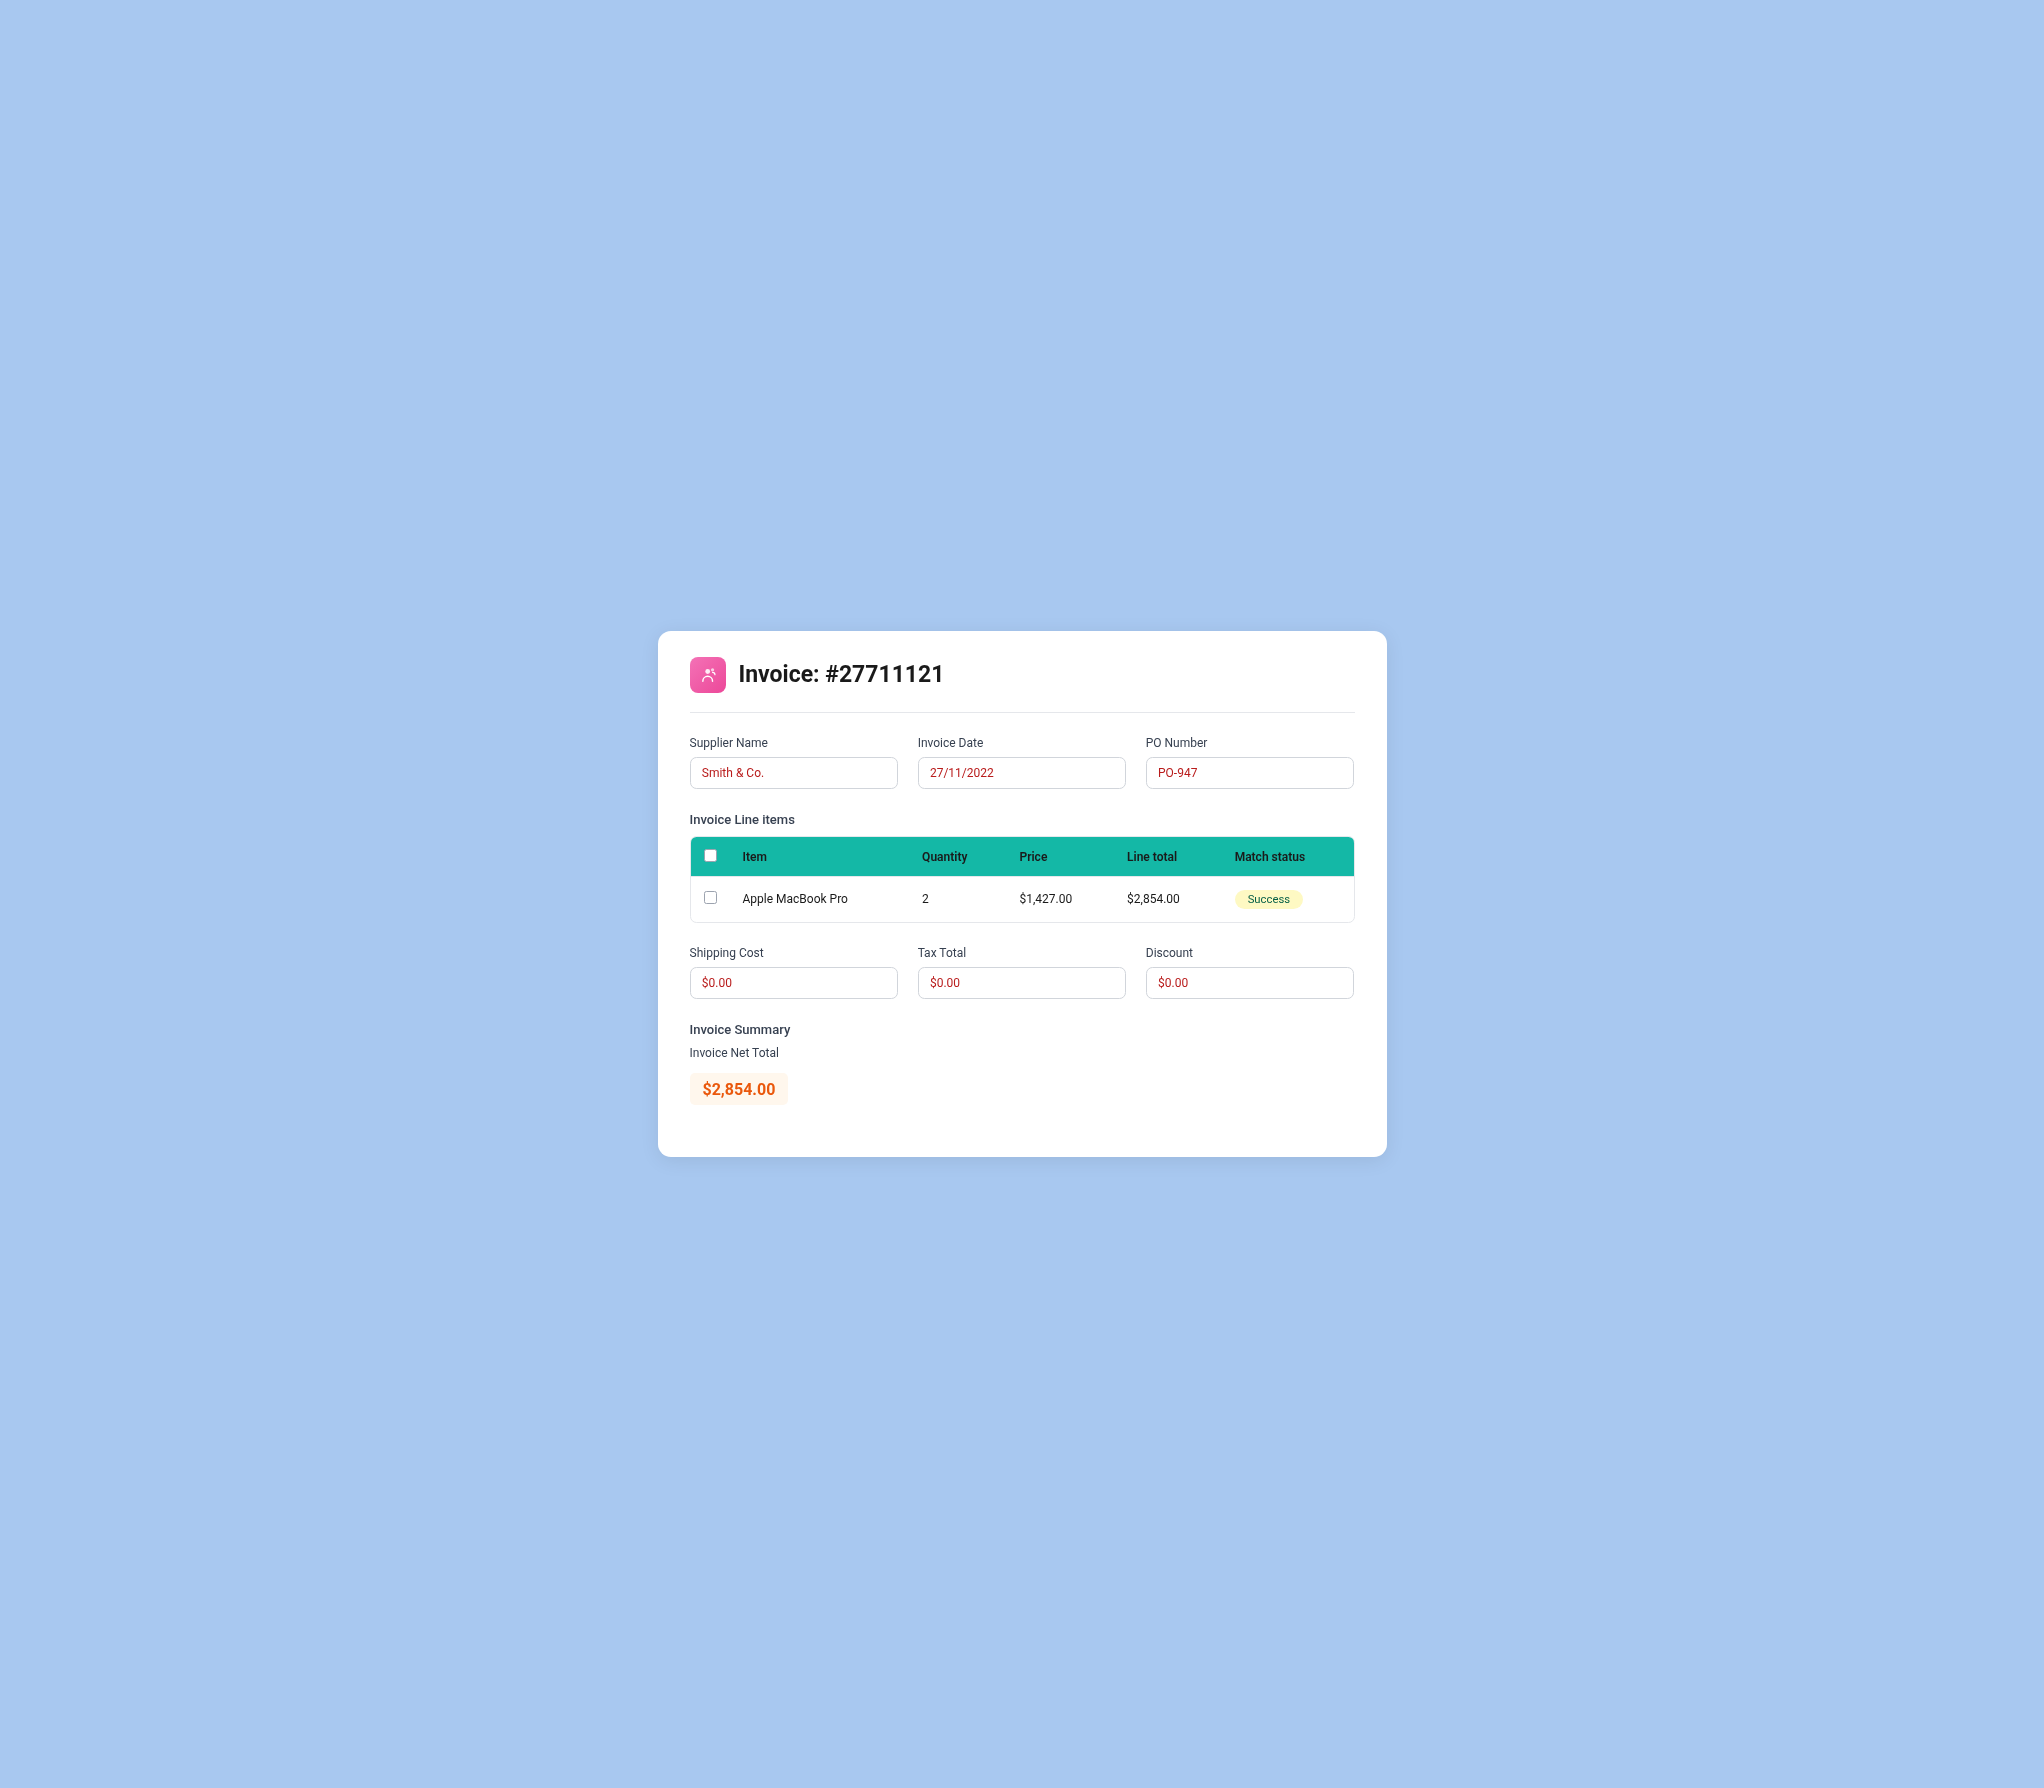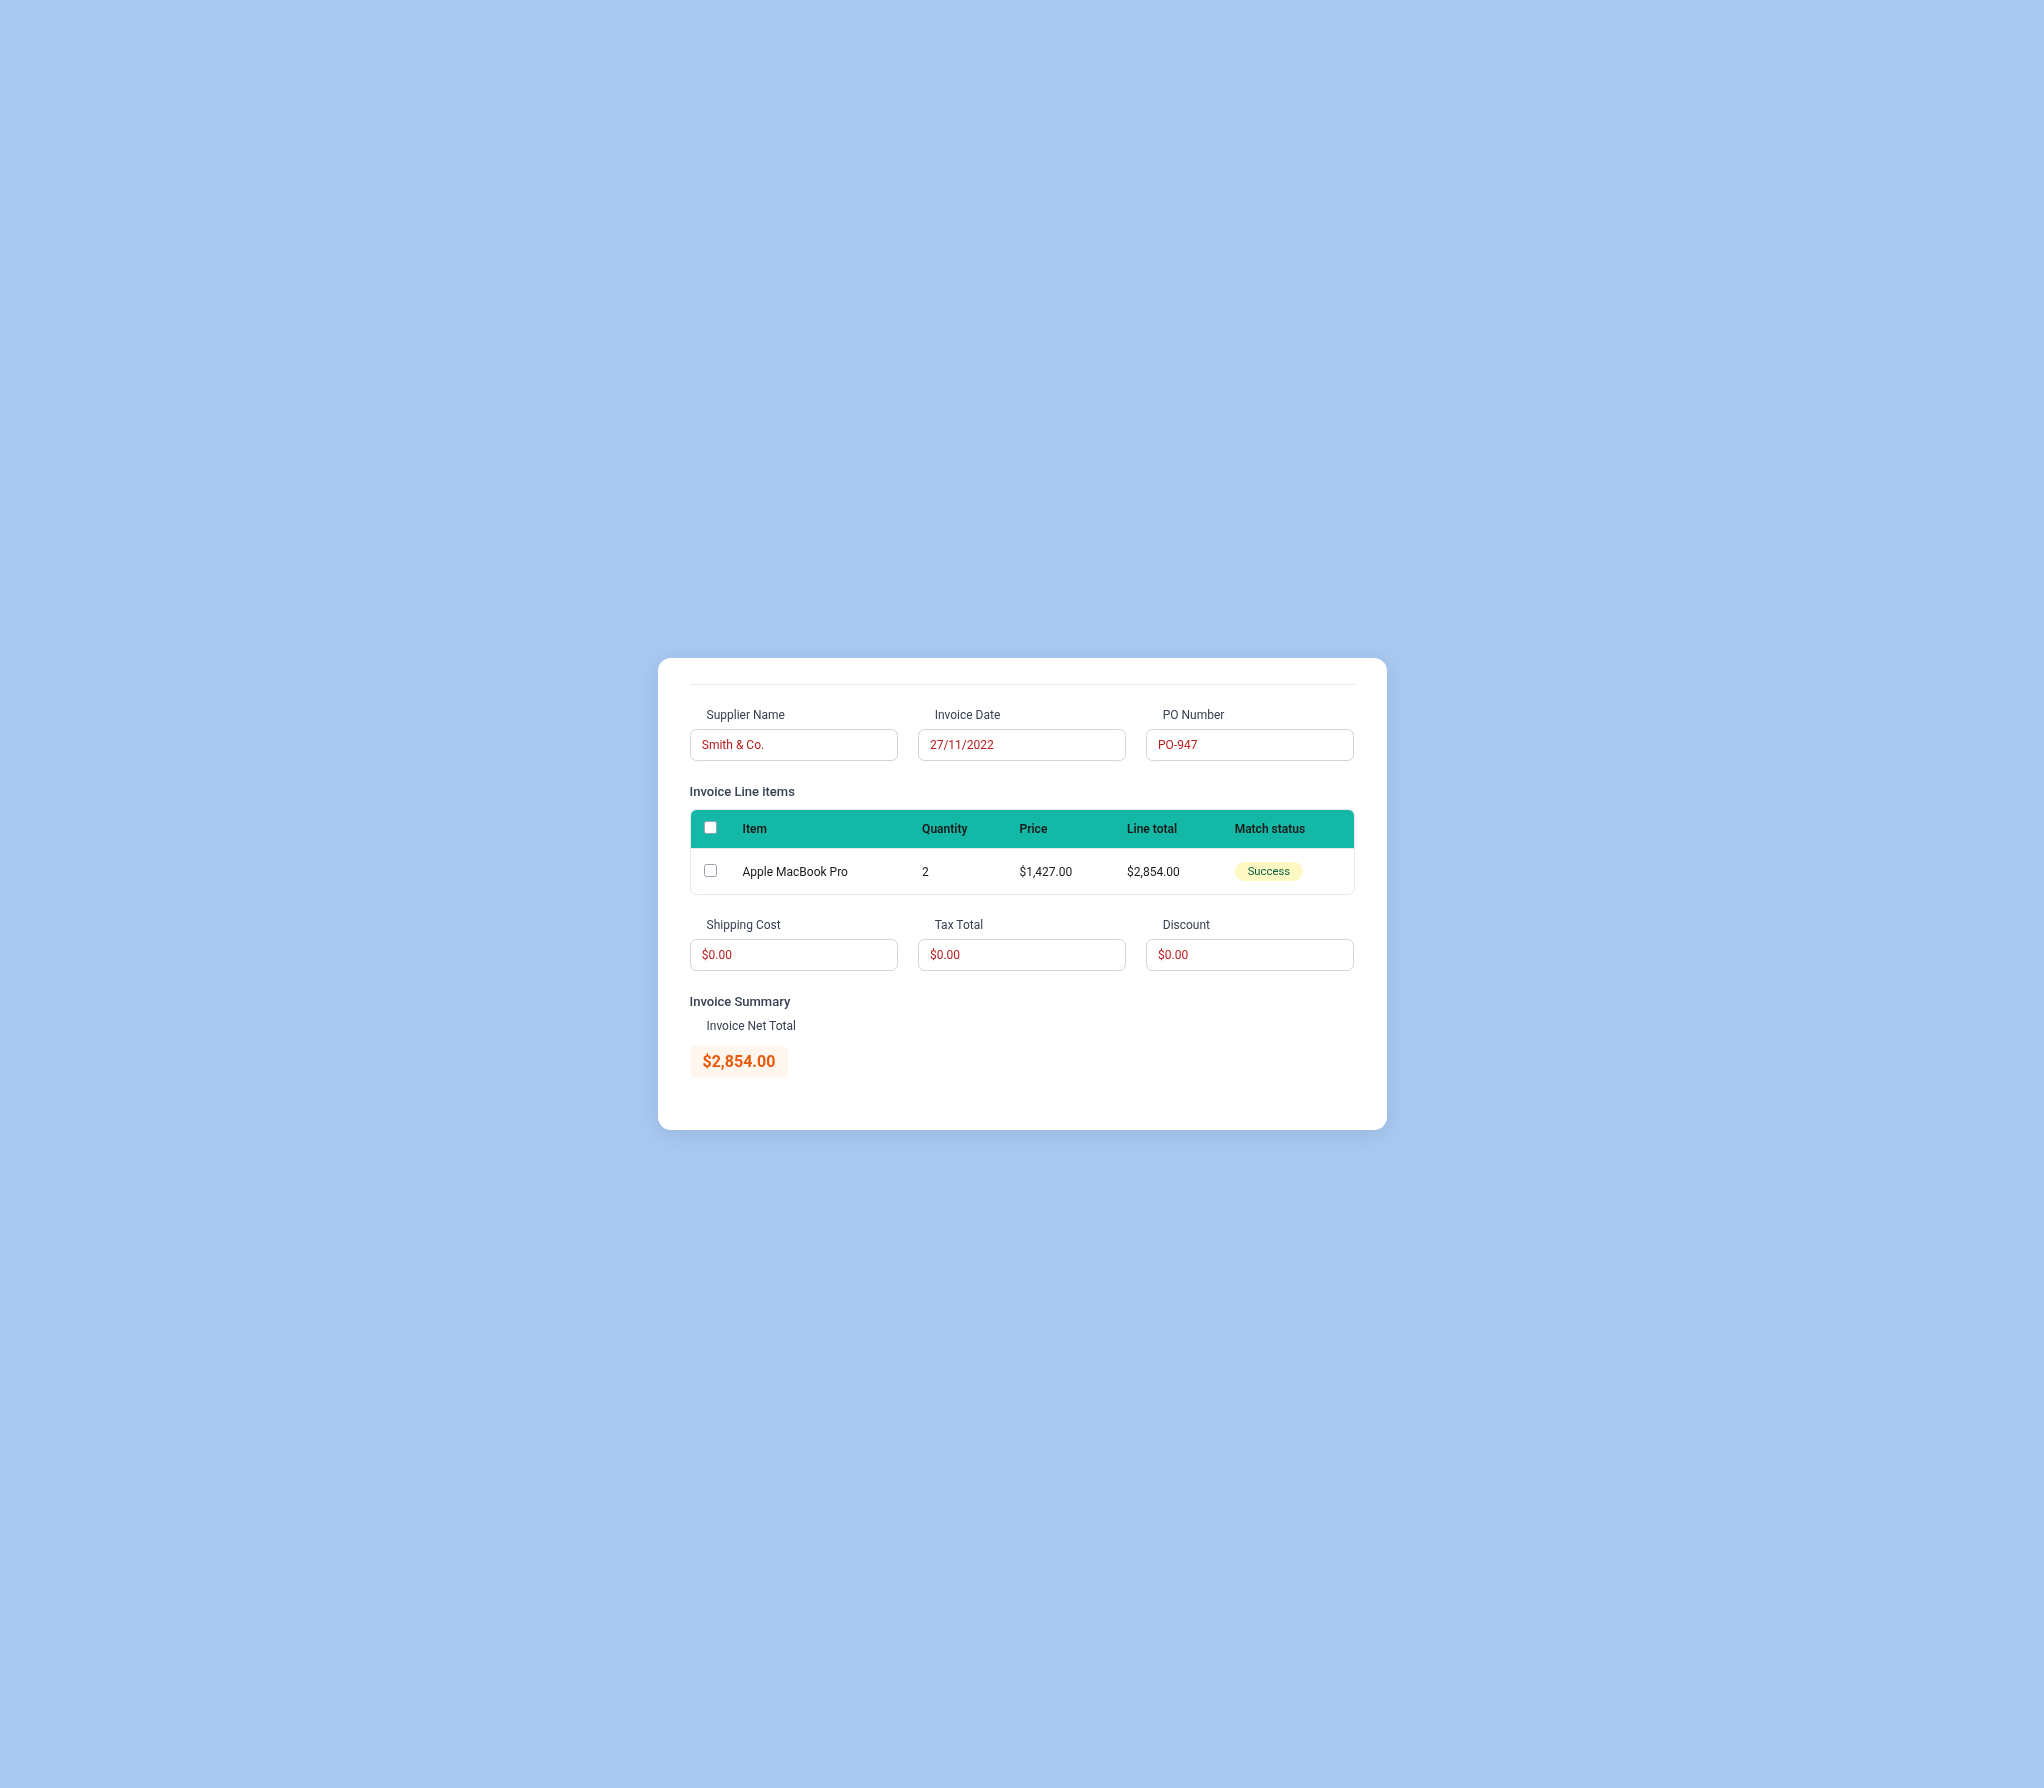--- a/index.html
+++ b/index.html
@@ -68,21 +68,20 @@
       display: flex;
       flex-direction: column;
       gap: 6.5px;
       flex: 1;
     }
 
     .field-label {
       font-size: 12px;
       color: #374151;
       font-weight: 400;
-      margin-left: 17px;
     }
 
     .field-input {
       border: 0.8px solid #d1d5db;
       border-radius: 6.5px;
       padding: 8px 11.3px;
       font-size: 12px;
       color: #b91c1c;
       background: #fff;
       outline: none;
@@ -224,20 +223,31 @@
       font-size: 13px;
       font-weight: 600;
       cursor: pointer;
     }
   </style>
 </head>
 <body>
 
 <div class="card">
 
+  <div class="card-header">
+    <div class="header-icon">
+      <svg width="19.4" height="19.4" viewBox="0 0 24 24" fill="none" xmlns="http://www.w3.org/2000/svg">
+        <circle cx="12" cy="8" r="3" fill="white" opacity="0.9"></circle>
+        <path d="M6 20c0-3.314 2.686-6 6-6s6 2.686 6 6" stroke="white" stroke-width="1.8" stroke-linecap="round" fill="none"></path>
+        <circle cx="18" cy="6" r="2" fill="white" opacity="0.7"></circle>
+        <path d="M21 12c0-1.657-1.343-3-3-3" stroke="white" stroke-width="1.5" stroke-linecap="round" fill="none"></path>
+      </svg>
+    </div>
+    <h1 class="card-title">Invoice: #27711121</h1>
+  </div>
 
   <hr class="divider">
 
   <div class="fields-row">
     <div class="field-group">
       <label class="field-label">Supplier Name</label>
       <input class="field-input" type="text" value="Smith &amp; Co." style="">
     </div>
     <div class="field-group">
       <label class="field-label">Invoice Date</label>

